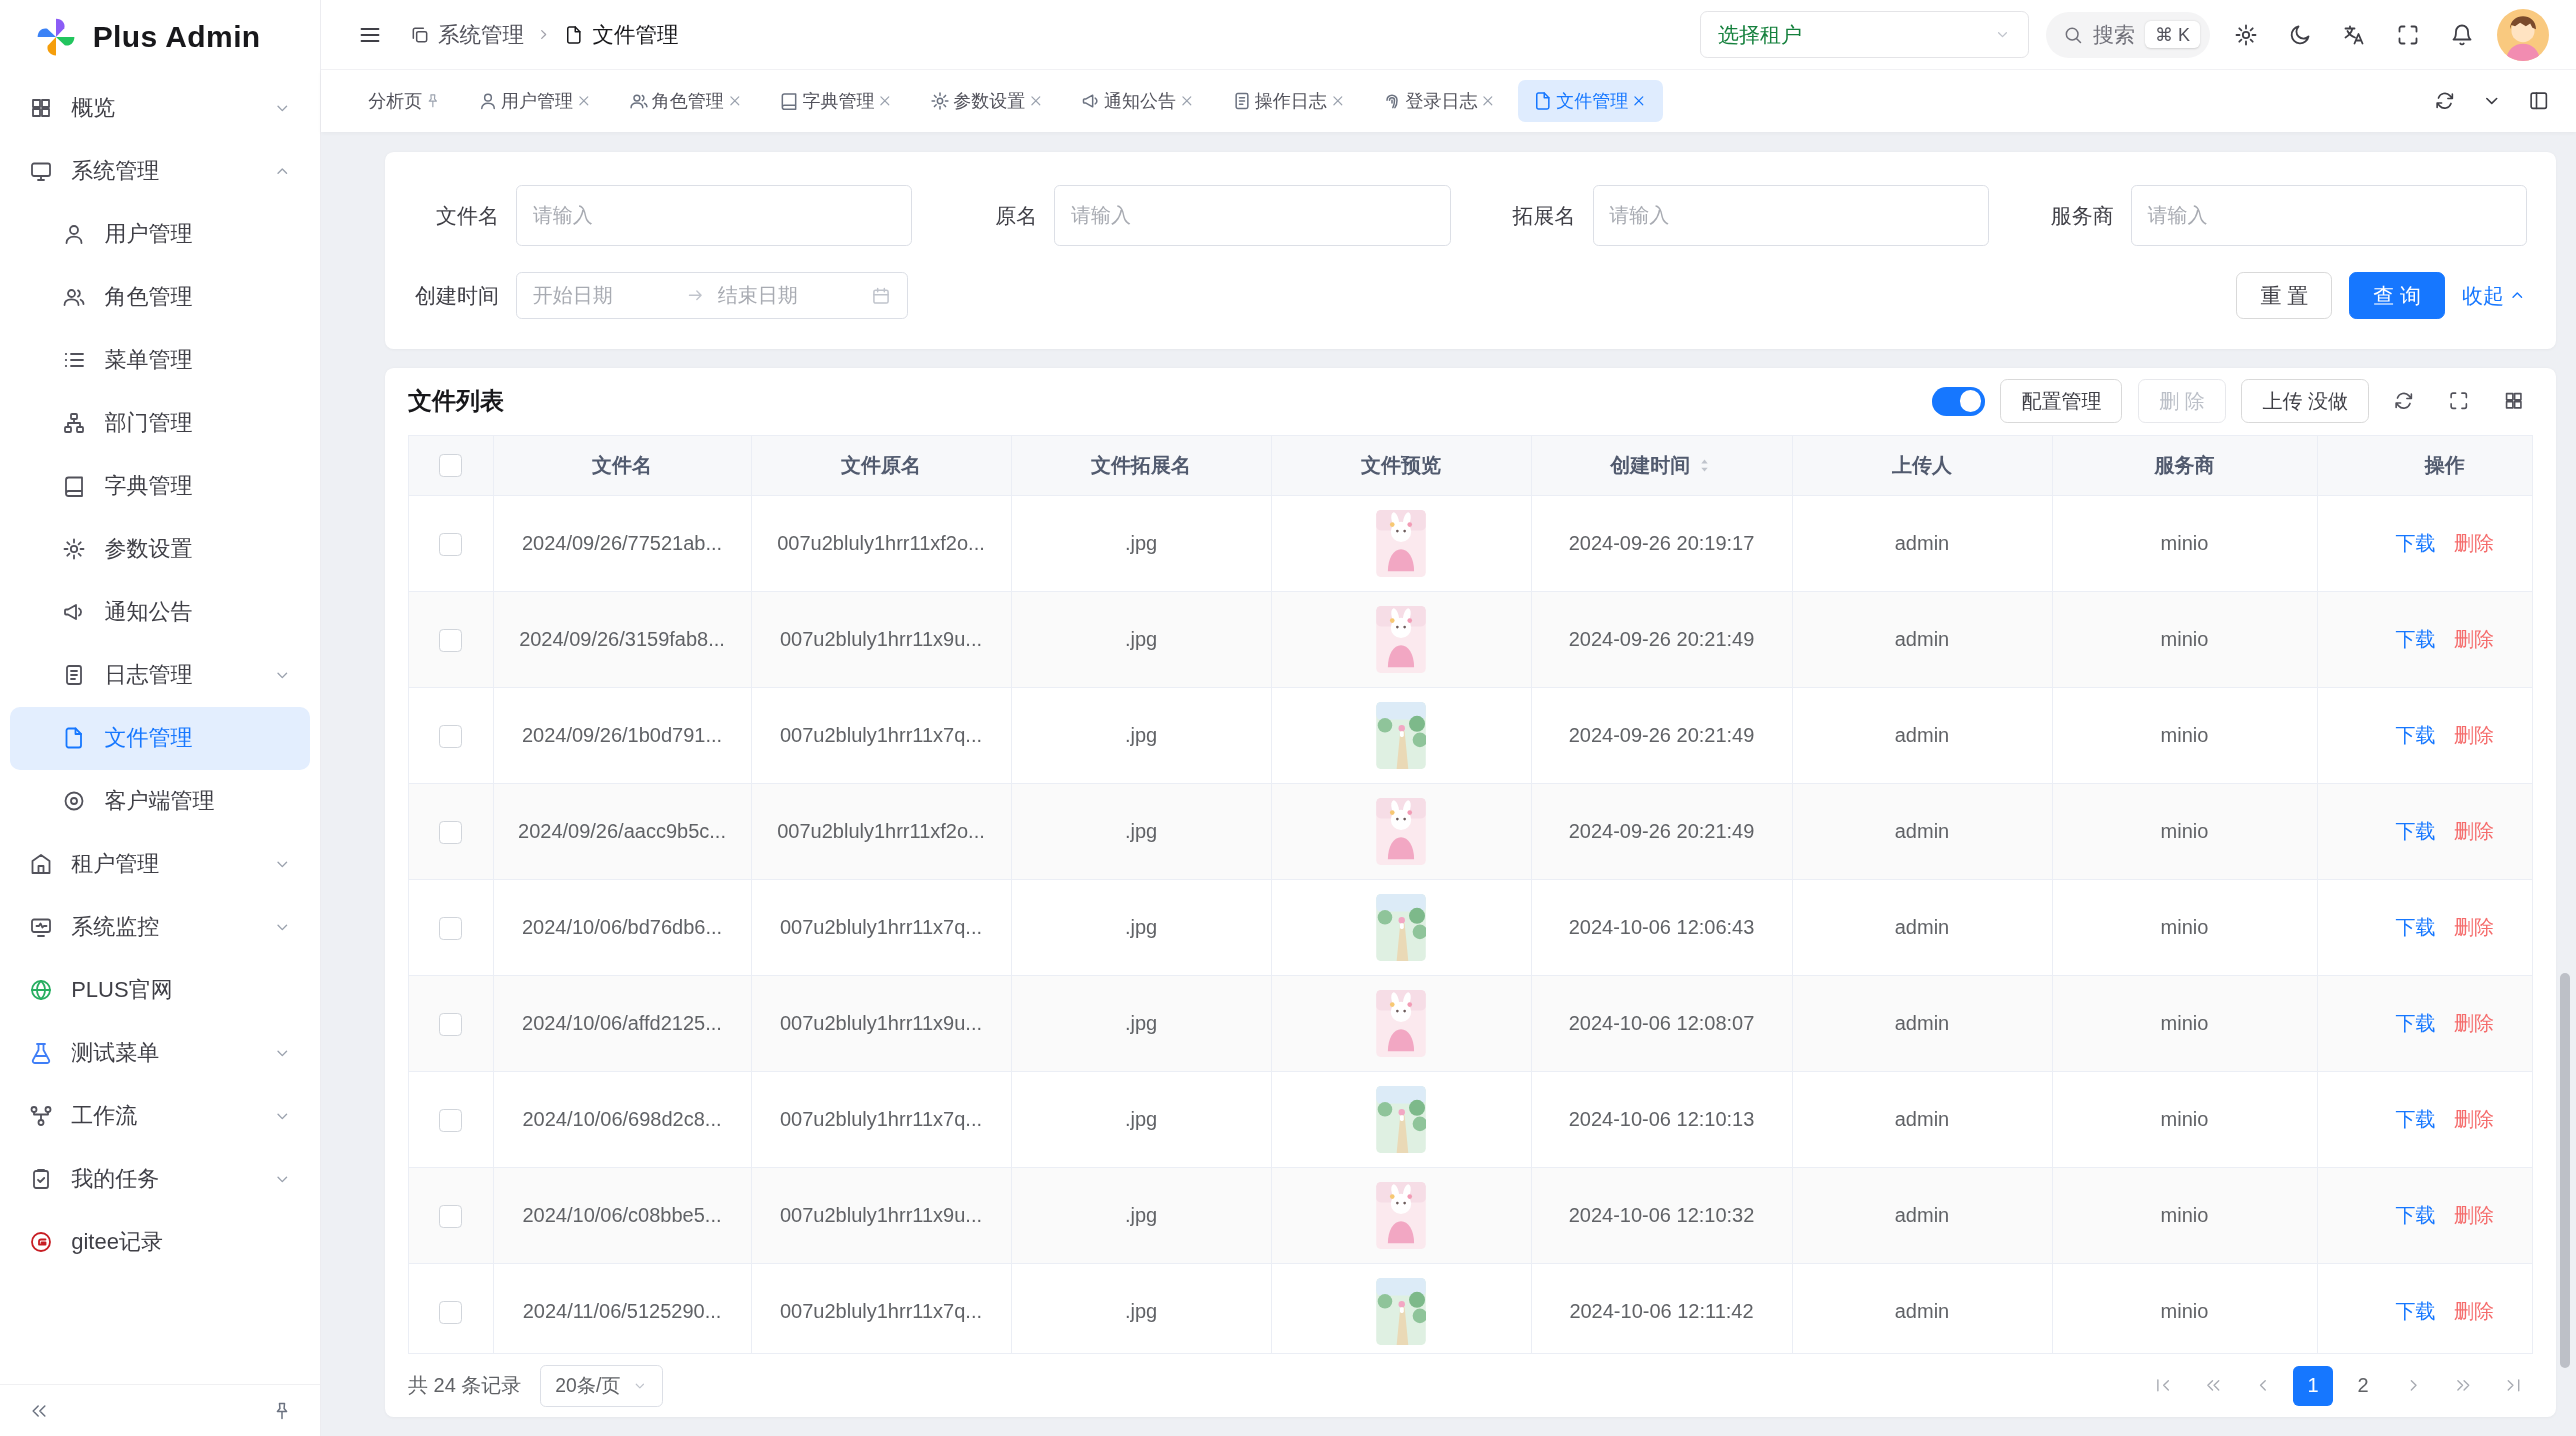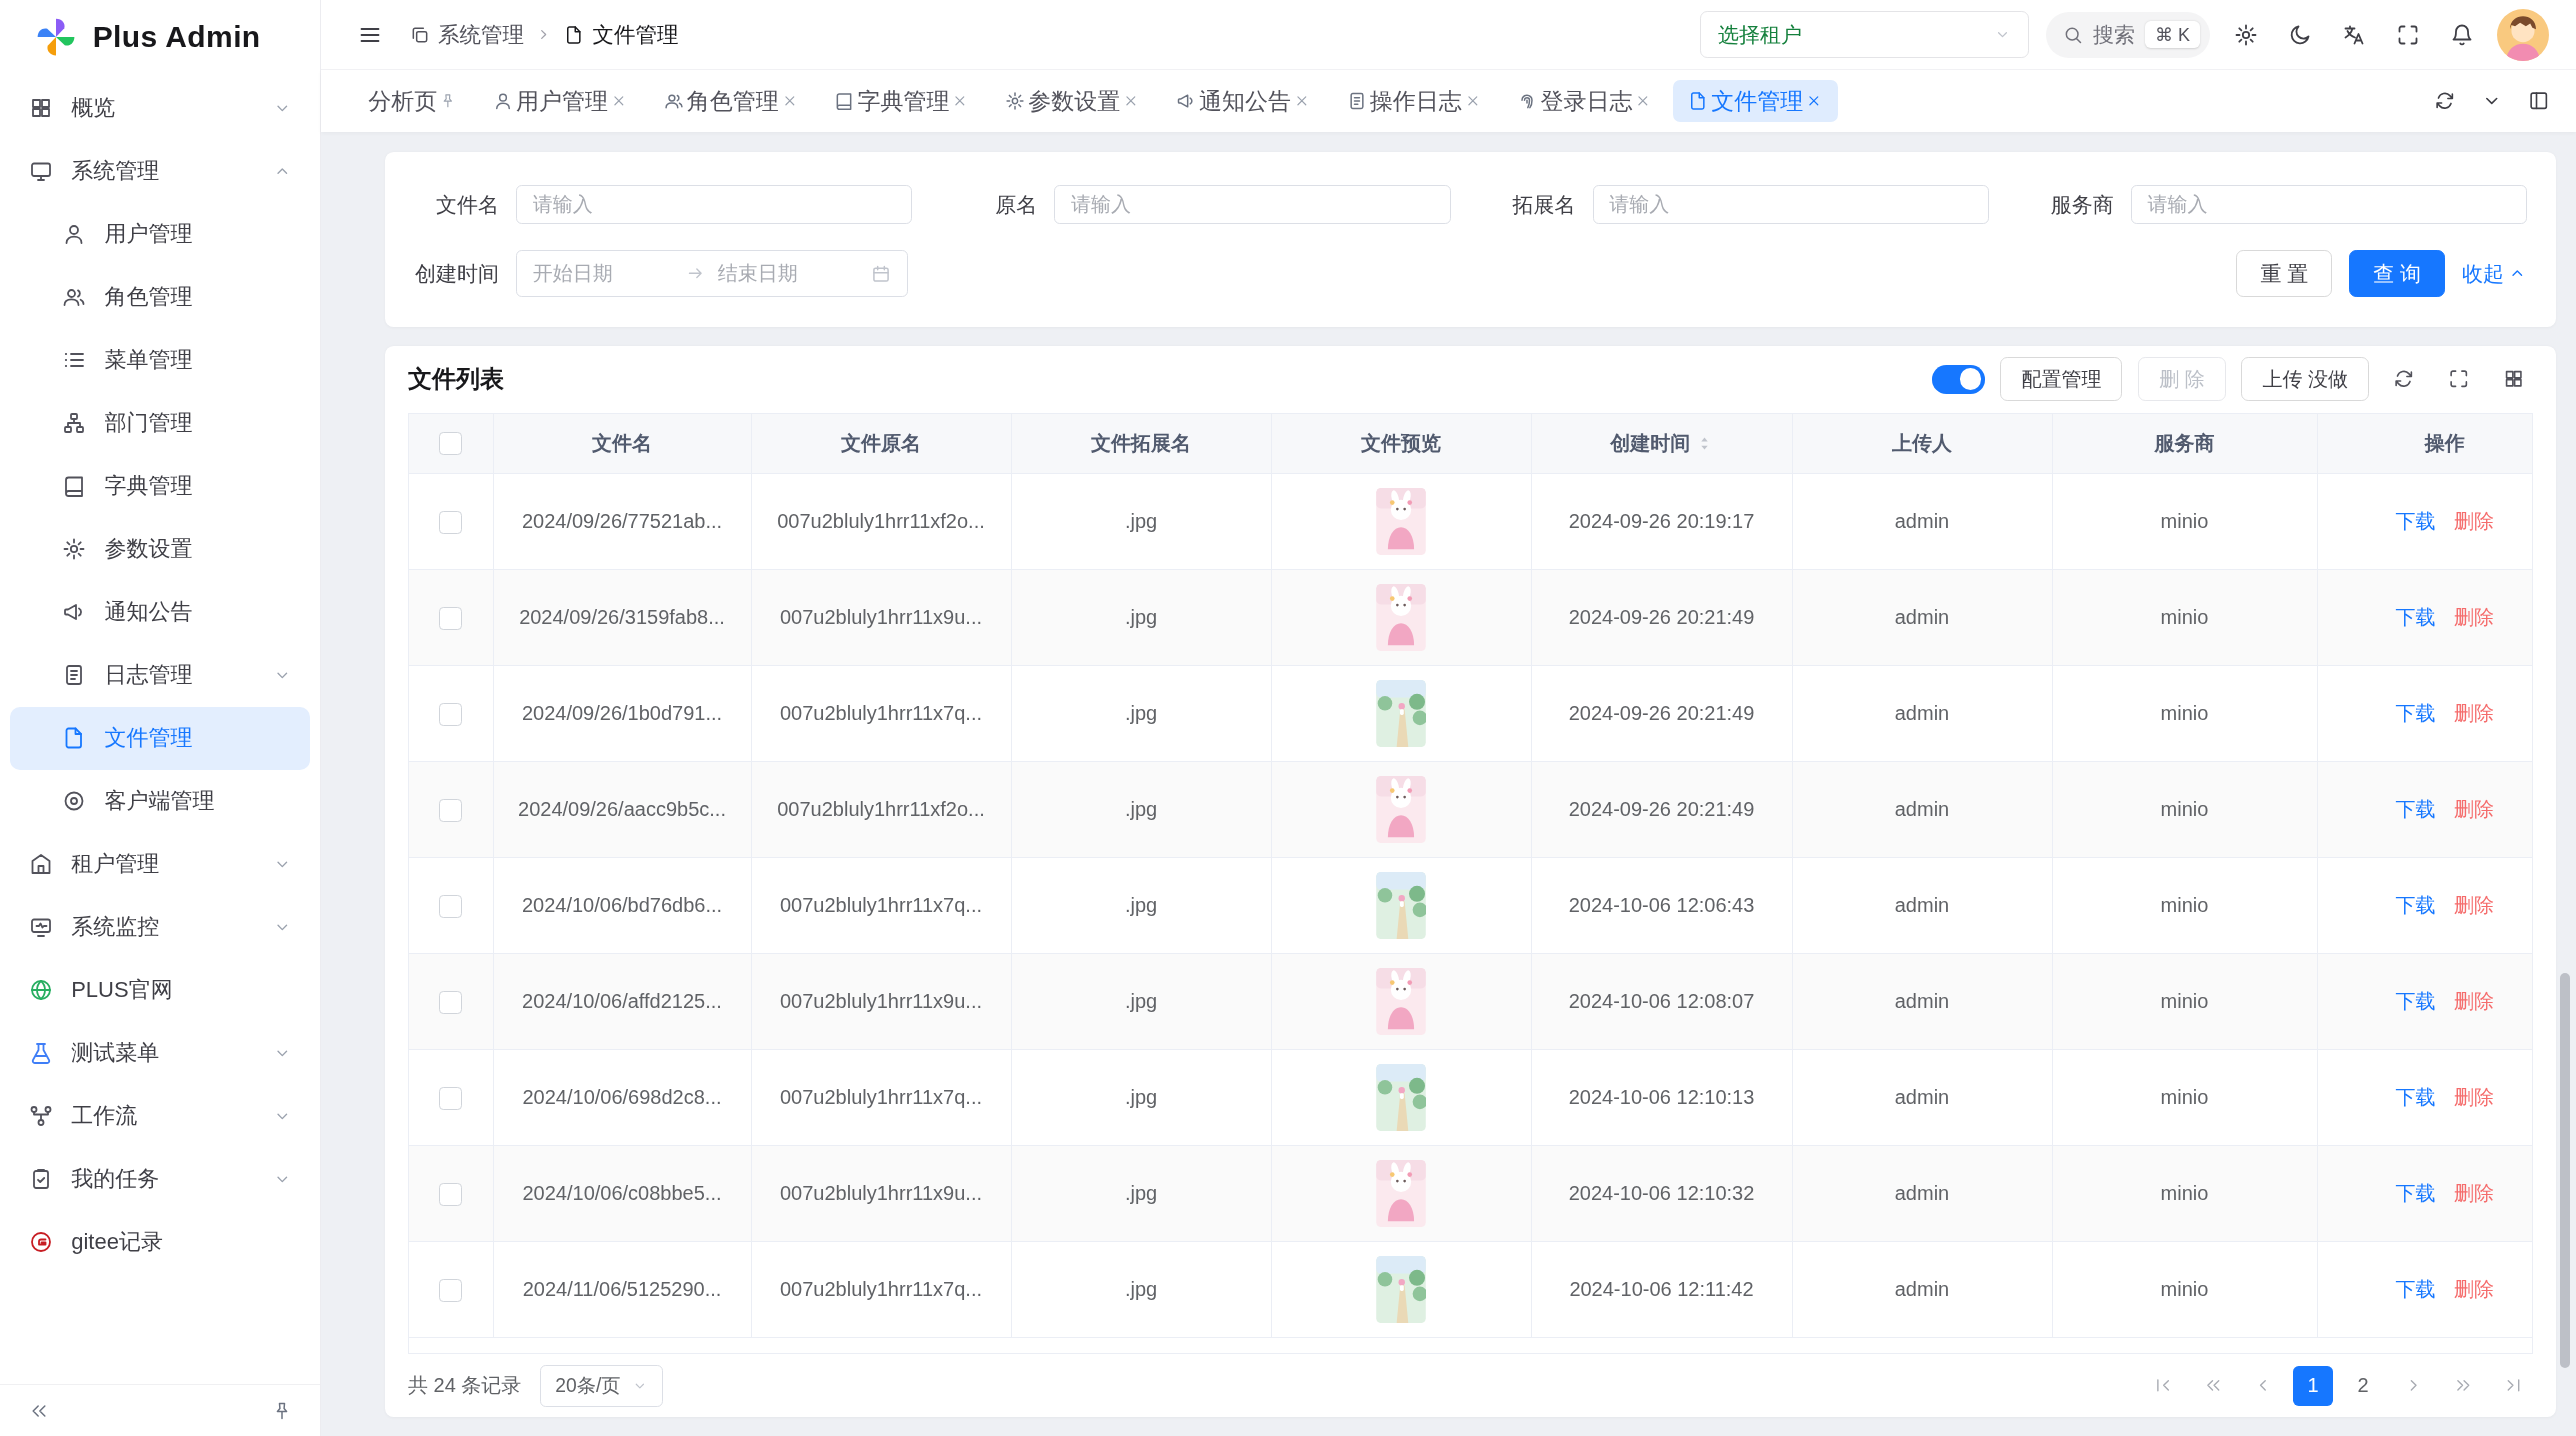--- a/index.html
+++ b/index.html
@@ -43,37 +43,37 @@
   .tenant-select .ic{width:17px;height:17px;color:#c0c4cc;}
   .search-pill{height:46px;background:#f4f4f5;border-radius:23px;display:flex;align-items:center;gap:10px;padding:0 10px 0 17px;color:#71717a;font-size:21px;cursor:pointer;}
   .search-pill .ic{width:20px;height:20px;color:#71717a;}
   .kbd{background:#fff;border-radius:5.7px;padding:2.9px 10px;font-size:18px;color:#52525b;box-shadow:0 0.7px 2.1px rgba(0,0,0,.15);white-space:nowrap;}
   .avatar{width:52px;height:52px;border-radius:50%;overflow:hidden;flex:none;cursor:pointer;}
   .avatar svg{width:100%;height:100%;display:block;}
 
   
   .tabbar{height:63px;background:#fff;border-top:0.7px solid #f1f1f4;box-shadow:0 2.1px 4.3px rgba(0,0,0,.04);display:flex;align-items:center;padding:0 20px 0 31.5px;gap:5.7px;flex:none;position:relative;z-index:2;}
   .tabs{display:flex;align-items:center;gap:5.7px;min-width:0;overflow:hidden;}
-  .tab{height:42px;display:flex;align-items:center;gap:3px;padding:0 15.7px;border-radius:7.2px;font-size:23px;color:#52525b;cursor:pointer;white-space:nowrap;}
+  .tab{height:42px;display:flex;align-items:center;gap:3px;padding:0 15.7px;border-radius:7.2px;font-size:18px;color:#52525b;cursor:pointer;white-space:nowrap;}
   .tab .tab-ic{width:20px;height:20px;color:#6b7280;}
   .tab .tab-close{width:15.7px;height:15.7px;color:#9ca3af;}
   .tab.active{background:#dfecfe;color:#1677ff;}
   .tab.active .tab-ic,.tab.active .tab-close{color:#1677ff;}
   .tabbar-right{margin-left:auto;display:flex;align-items:center;gap:13px;color:#52525b;}
   .tabbar-right .icon-btn{width:34px;height:34px;}
   .tabbar-right .icon-btn .ic{width:21.5px;height:21.5px;}
 
   
   .content{flex:1;padding:20px;position:relative;overflow:hidden;display:flex;flex-direction:column;gap:18.6px;background:#eef0f4;min-height:0;margin-left:44px;}
 
   .filter-card{background:#fff;border-radius:8.6px;padding:33px 29px 30px;flex:none;box-shadow:0 0.7px 2.9px rgba(0,0,0,.04);}
   .filter-row{display:grid;grid-template-columns:repeat(4,1fr);column-gap:40px;}
   .field{display:flex;align-items:center;min-width:0;}
   .field-label{flex:none;min-width:102px;text-align:right;padding-right:17px;font-size:21px;color:#3f3f46;white-space:nowrap;}
-  .text-input{flex:1;min-width:0;height:39px;border:0.7px solid #dcdfe6;border-radius:5.7px;padding:0 15.7px;font-size:20px;color:#303133;background:#fff;outline:none;font-family:inherit;}
+  .text-input{flex:1;min-width:0;height:61px;border:0.7px solid #dcdfe6;border-radius:5.7px;padding:0 15.7px;font-size:20px;color:#303133;background:#fff;outline:none;font-family:inherit;}
   .text-input::placeholder{color:#a8abb2;}
   .filter-row2{display:flex;align-items:center;margin-top:26px;}
   .date-range{display:flex;align-items:center;gap:13px;height:47px;border:0.7px solid #dcdfe6;border-radius:5.7px;padding:0 15.7px;color:#a8abb2;width:392px;font-size:20px;cursor:pointer;}
   .dr-text{flex:1;white-space:nowrap;overflow:hidden;}
   .dr-sep{width:18.6px;height:18.6px;color:#c0c4cc;}
   .dr-cal{width:20px;height:20px;color:#c0c4cc;}
   .filter-actions{margin-left:auto;display:flex;align-items:center;gap:17px;}
   .btn{height:47px;border-radius:7.2px;padding:0 23px;font-size:21px;display:inline-flex;align-items:center;justify-content:center;border:0.7px solid #d9d9d9;background:#fff;color:#3f3f46;cursor:pointer;font-family:inherit;white-space:nowrap;}
   .btn.primary{background:#1677ff;border-color:#1677ff;color:#fff;}
   .link-collapse{color:#1677ff;font-size:21px;display:inline-flex;align-items:center;gap:4.3px;cursor:pointer;white-space:nowrap;}

